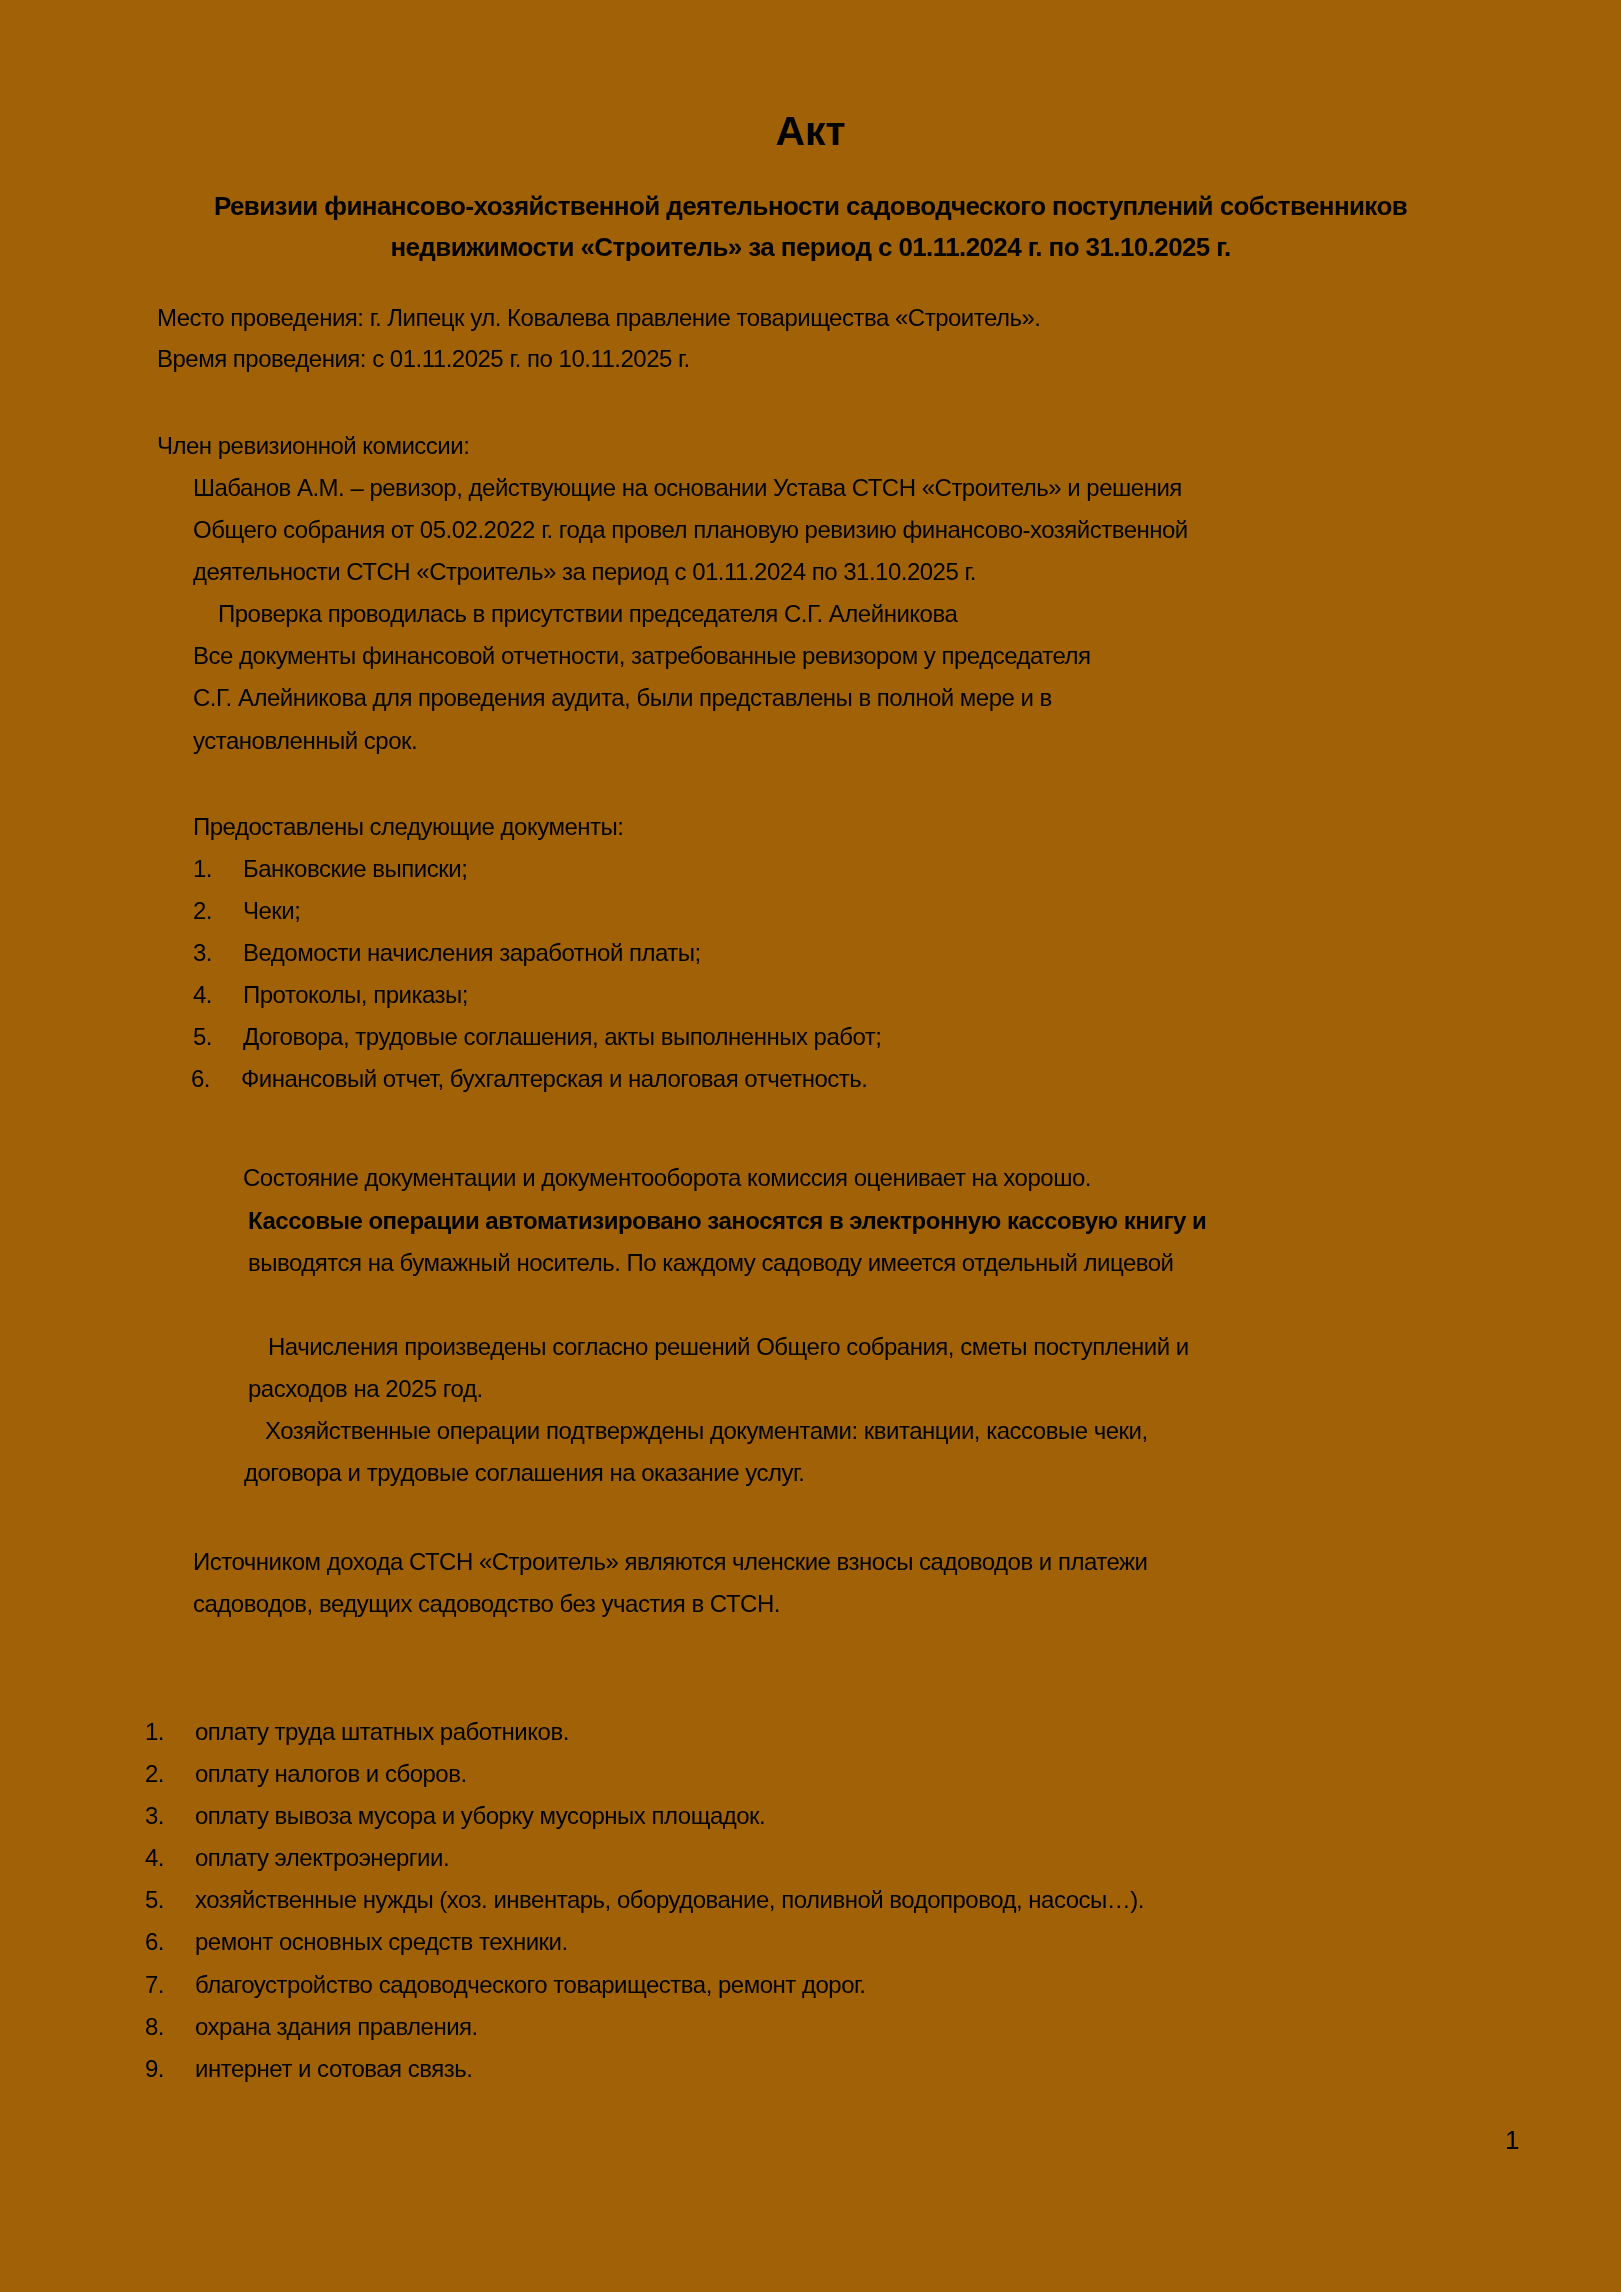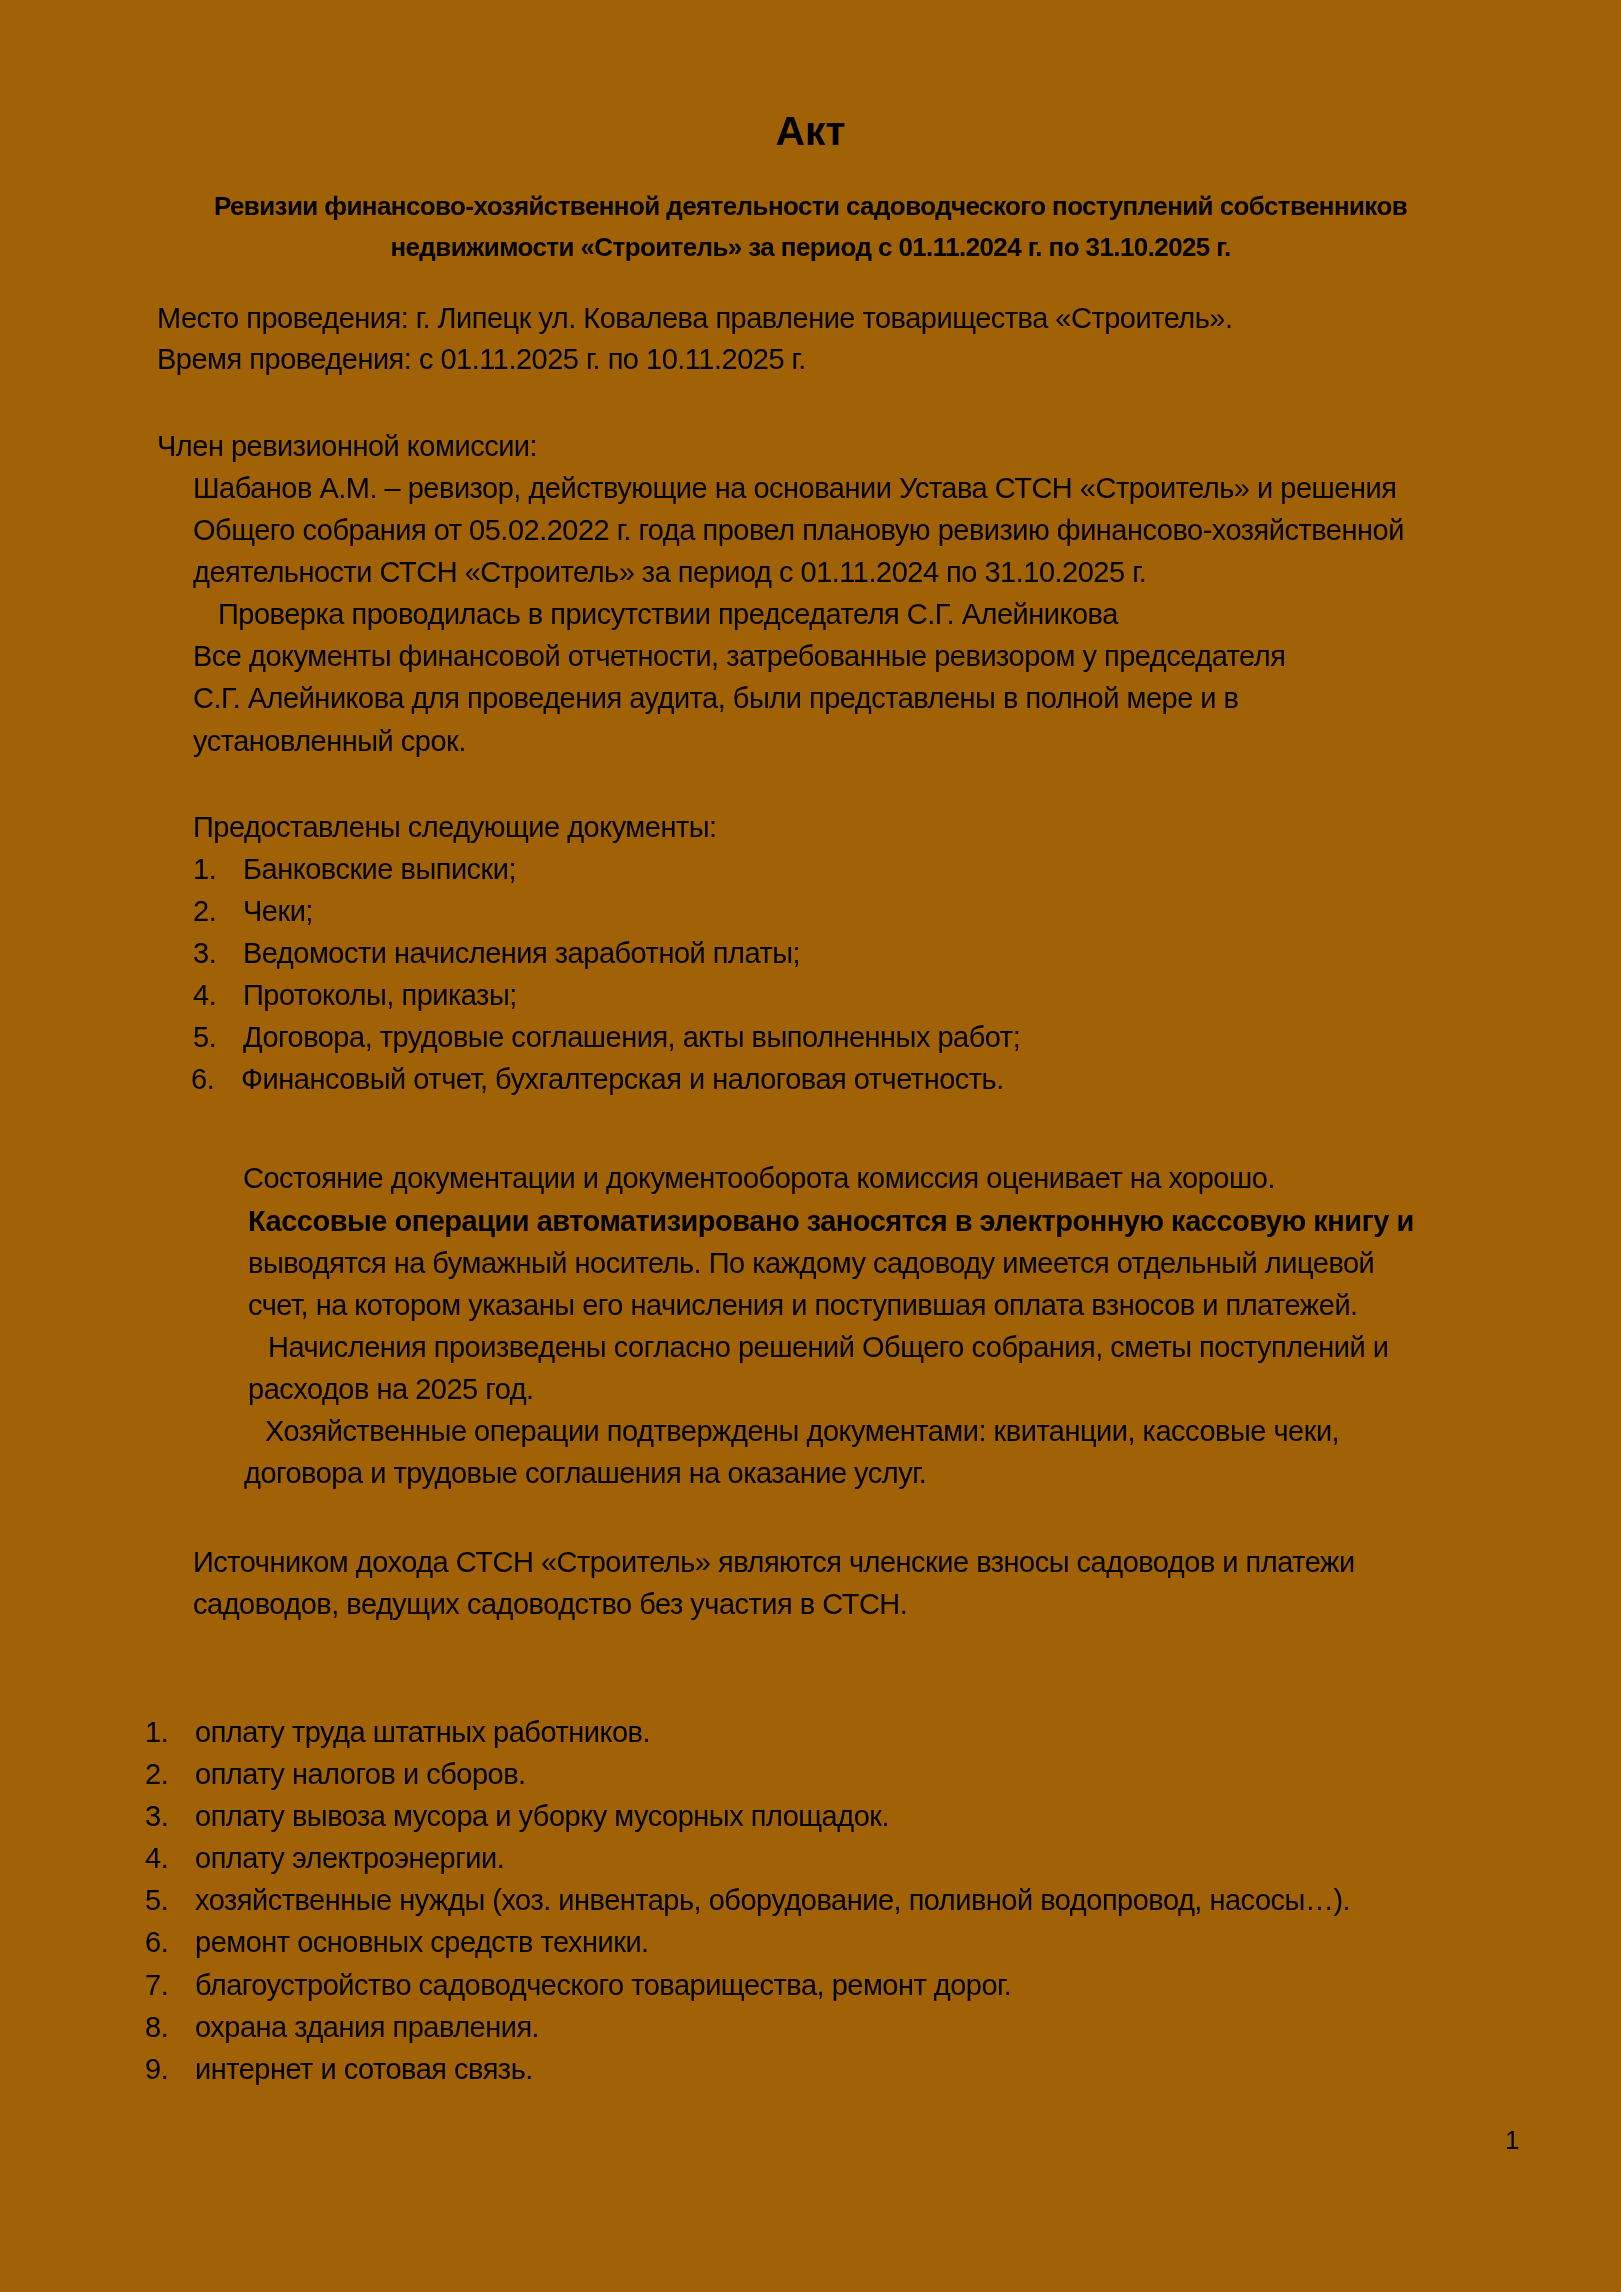--- a/index.html
+++ b/index.html
@@ -1,19 +1,19 @@
 <!DOCTYPE html>
 <html style="font-size:14.3px"><head>
 <meta charset="utf-8">
 <style>
   html, body { margin: 0; padding: 0; background: #ffffff; }
   body { width: 1621px; height: 2293px; position: relative; overflow: hidden;
          font-family: "Liberation Sans", "DejaVu Sans", sans-serif; color: #000; }
   .page { position: absolute; left: 0; top: 0; width: 1621px; height: 2293px; background: #a16207; }
-  .ln { position: absolute; white-space: nowrap; font-size: 29px; line-height: 32px; letter-spacing: -0.5px; }
+  .ln { position: absolute; white-space: nowrap; font-size: 24px; line-height: 32px; letter-spacing: -0.5px; }
   .title { position: absolute; left: 0; width: 1621px; text-align: center; top: 106px;
            font-size: 41px; font-weight: bold; line-height: 50px; }
   .subtitle { position: absolute; left: 0; width: 1621px; text-align: center; font-size: 26px;
               font-weight: bold; line-height: 32px; letter-spacing: -0.6px; white-space: nowrap; }
   .heading-b { font-weight: bold; }
   .num { display: inline-block; width: 50px; }
   .pagenum { position: absolute; left: 1505px; top: 2124px; font-size: 26px; line-height: 32px; }
 </style>
 </head>
 <body>
@@ -40,21 +40,20 @@
   <div class="ln" style="left:193px; top:853px;"><span class="num">1.</span><span>Банковские выписки;</span></div>
   <div class="ln" style="left:193px; top:895px;"><span class="num">2.</span><span>Чеки;</span></div>
   <div class="ln" style="left:193px; top:937px;"><span class="num">3.</span><span>Ведомости начисления заработной платы;</span></div>
   <div class="ln" style="left:193px; top:979px;"><span class="num">4.</span><span>Протоколы, приказы;</span></div>
   <div class="ln" style="left:193px; top:1021px;"><span class="num">5.</span><span>Договора, трудовые соглашения, акты выполненных работ;</span></div>
   <div class="ln" style="left:191px; top:1063px;"><span class="num">6.</span><span>Финансовый отчет, бухгалтерская и налоговая отчетность.</span></div>
 
   <div class="ln" style="left:243px; top:1162px;">Состояние документации и документооборота комиссия оценивает на хорошо.</div>
   <div class="ln" style="left:248px; top:1205px;font-weight:bold;">Кассовые операции автоматизировано заносятся в электронную кассовую книгу и</div>
   <div class="ln" style="left:248px; top:1247px;">выводятся на бумажный носитель. По каждому садоводу имеется отдельный лицевой</div>
-  <div class="ln" style="left:248px; top:1289px;">счет, на котором указаны его начисления и поступившая оплата взносов и платежей.</div>
   <div class="ln" style="left:268px; top:1331px;">Начисления произведены согласно решений Общего собрания, сметы поступлений и</div>
   <div class="ln" style="left:248px; top:1373px;">расходов на 2025 год.</div>
   <div class="ln" style="left:265px; top:1415px;">Хозяйственные операции подтверждены документами: квитанции, кассовые чеки,</div>
   <div class="ln" style="left:244px; top:1457px;">договора и трудовые соглашения на оказание услуг.</div>
 
   <div class="ln" style="left:193px; top:1546px;">Источником дохода СТСН «Строитель» являются членские взносы садоводов и платежи</div>
   <div class="ln" style="left:193px; top:1588px;">садоводов, ведущих садоводство без участия в СТСН.</div>
 
 
   <div class="ln" style="left:145px; top:1716px;"><span class="num">1.</span><span>оплату труда штатных работников.</span></div>

